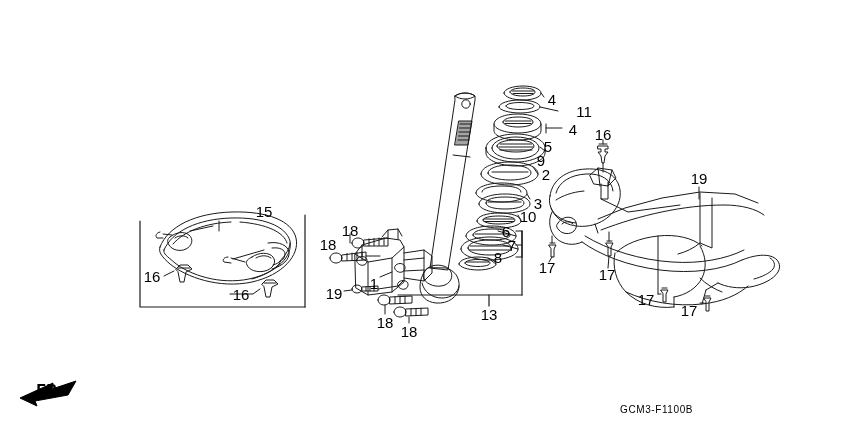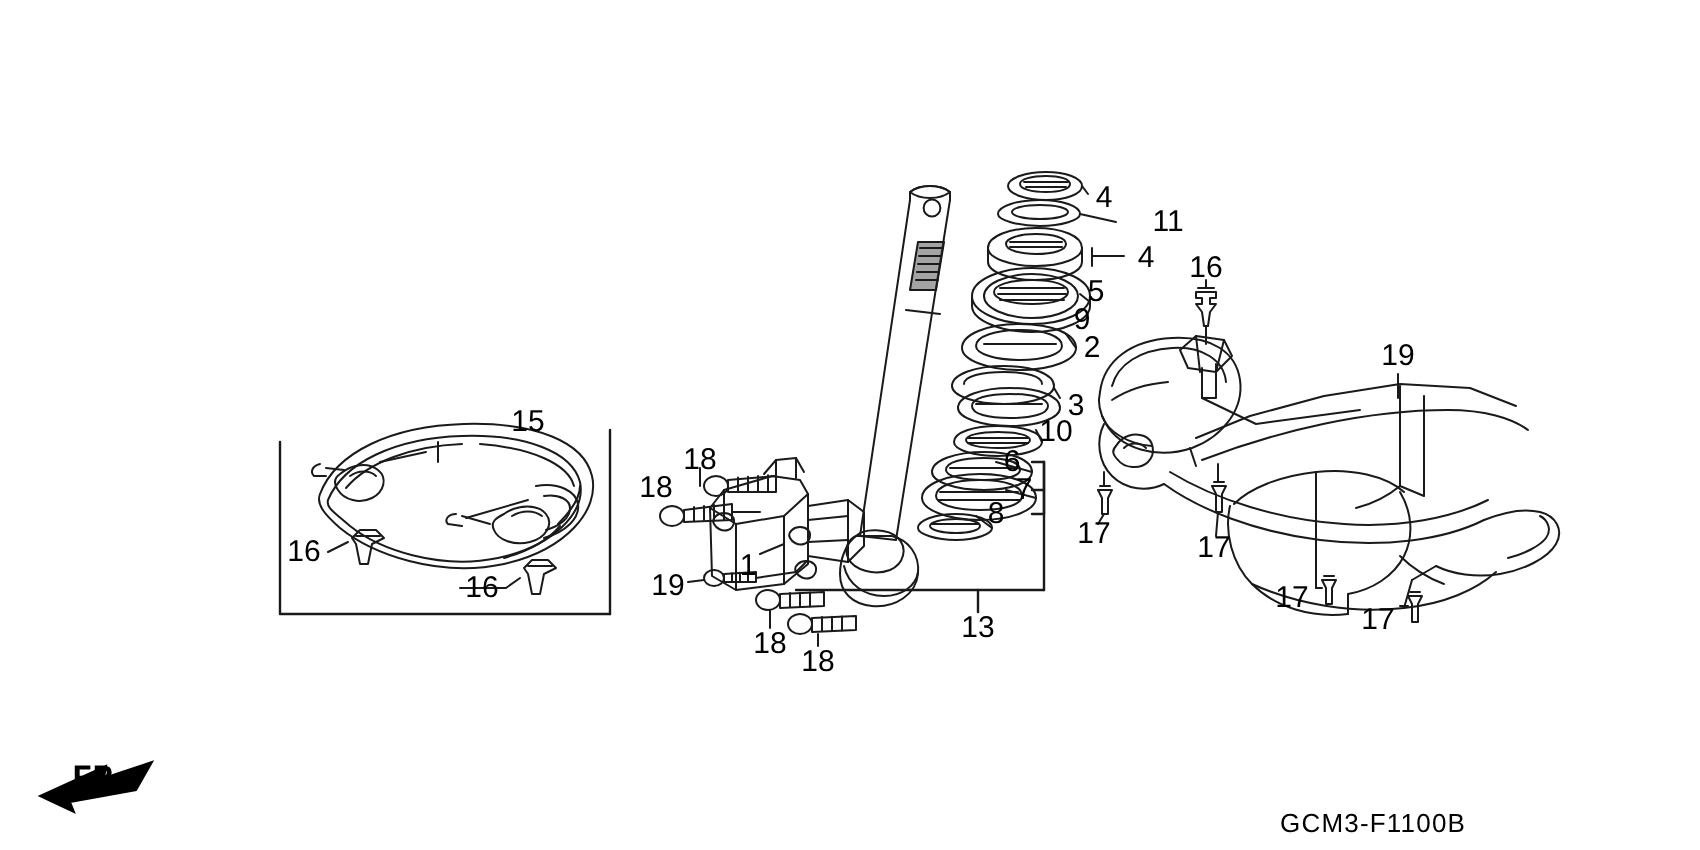--- a/index.html
+++ b/index.html
@@ -27,23 +27,23 @@
     position:absolute;
     font-family:Liberation Mono, monospace;
     font-size:17px;
     font-weight:bold;
     color:#000000;
     left:36px;top:381px;
     white-space:nowrap;
   }
   #partno{
     position:absolute;
-    left:640px;top:404px;
+    left:620px;top:404px;
     font-family:"Liberation Sans", sans-serif;
-    font-size:13px;
+    font-size:10px;
     color:#000000;
     letter-spacing:0.6px;
     white-space:nowrap;
   }
 </style>
 </head>
 <body>
 
 <div id="root">
 

